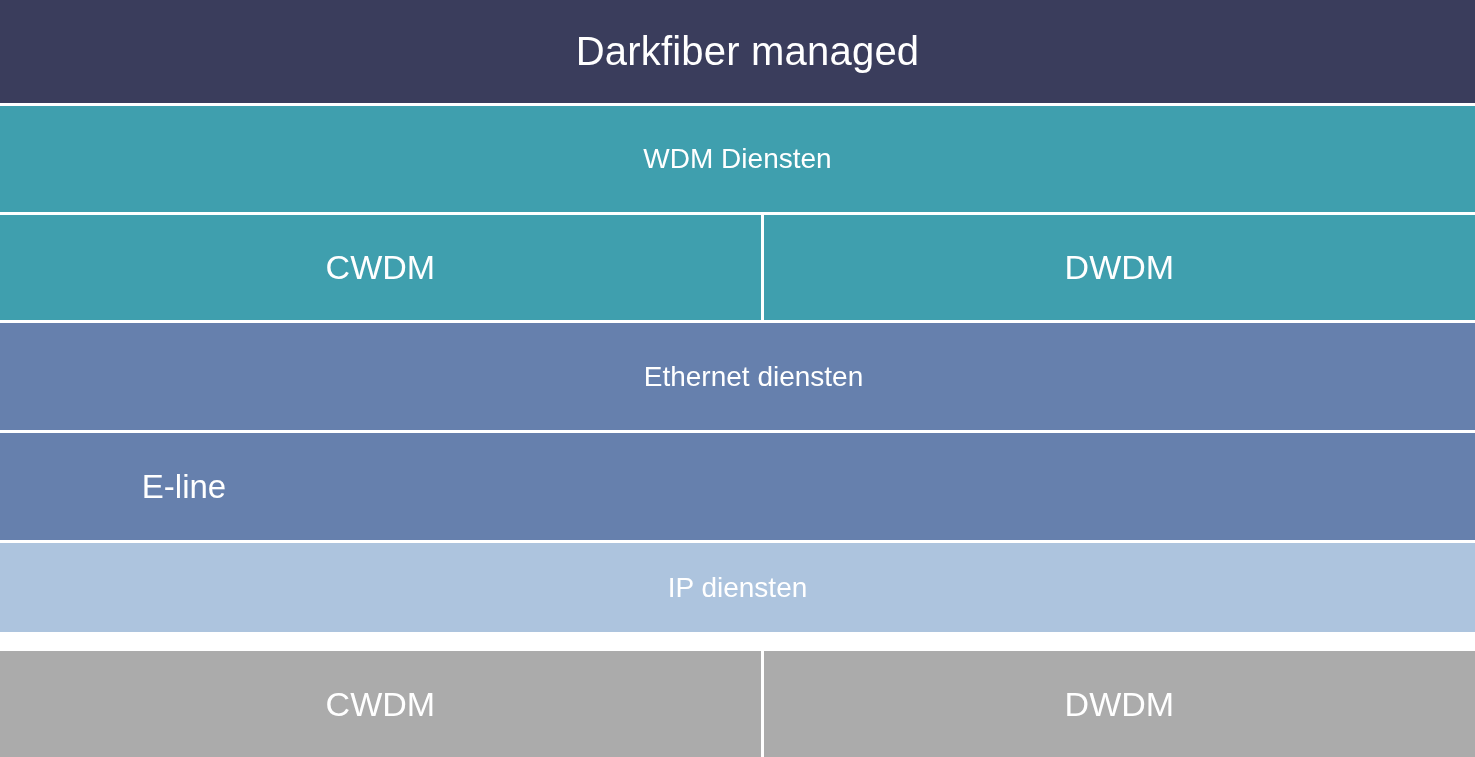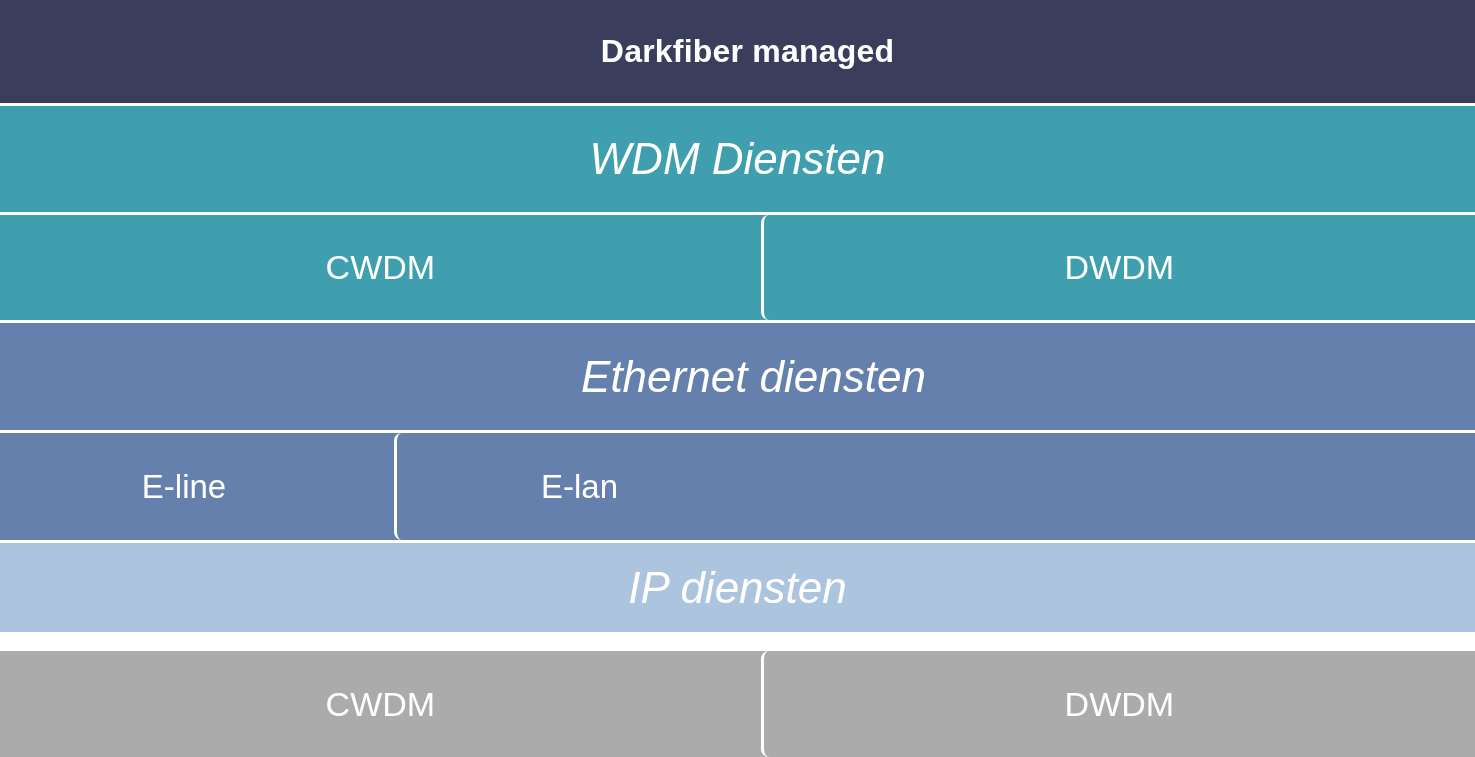--- a/index.html
+++ b/index.html
@@ -36,55 +36,53 @@
     box-sizing: border-box;
     height: 100%;
     overflow: hidden;
     white-space: nowrap;
   }
   
   .row-title      { top: 0px;   height: 103px; }
   .row-wdm        { top: 106px; height: 106px; }
   .row-wdm-sub    { top: 215px; height: 105px; }
   .row-ethernet   { top: 323px; height: 107px; padding-left: 32px; }
-  .row-ethernet-sub { top: 433px; height: 107px; gap: 26px; }
+  .row-ethernet-sub { top: 433px; height: 107px; }
   .row-ip         { top: 543px; height: 89px; }
   .row-bottom     { top: 651px; height: 106px; }
 
   
   .fill-navy   { background: #3a3d5c; }
   .fill-teal   { background: #3f9fae; }
   .fill-slate  { background: #6680ad; }
   .fill-sky    { background: #adc4de; }
   .fill-gray   { background: #ababab; }
 
   
   .w-full  { width: 1475px; }
   .w-left  { width: 785px; }
   .w-right { width: 737px; }
   .w-quarter { width: 368px; }
   .w-quarter-last { width: 368px; }
 
   
   .sep-left {
     border-left: 3px solid #ffffff;
-    border-radius: 8px;
   }
 
   
   .t-title {
-    font-size: 32px;
-    font-weight: 700;
+    font-size: 40px;
+    font-weight: 400;
     letter-spacing: 0.2px;
     padding-left: 20px;
   }
   .t-group {
-    font-size: 44px;
+    font-size: 28px;
     font-weight: 400;
-    font-style: italic;
   }
   .t-sub {
     font-size: 34px;
     font-weight: 400;
   }
   .t-leaf {
     font-size: 33px;
     font-weight: 400;
   }
 </style>
@@ -105,21 +103,20 @@
     <div class="cell w-left t-sub">CWDM</div>
     <div class="cell w-right t-sub sep-left">DWDM</div>
   </div>
 
   <div class="band row-ethernet fill-slate">
     <div class="cell w-full t-group">Ethernet diensten</div>
   </div>
 
   <div class="band row-ethernet-sub fill-slate">
     <div class="cell w-quarter t-leaf">E-line</div>
-    <div class="cell w-quarter t-leaf sep-left">E-lan</div>
   </div>
 
   <div class="band row-ip fill-sky">
     <div class="cell w-full t-group">IP diensten</div>
   </div>
 
   <div class="band row-bottom fill-gray">
     <div class="cell w-left t-sub">CWDM</div>
     <div class="cell w-right t-sub sep-left">DWDM</div>
   </div>

